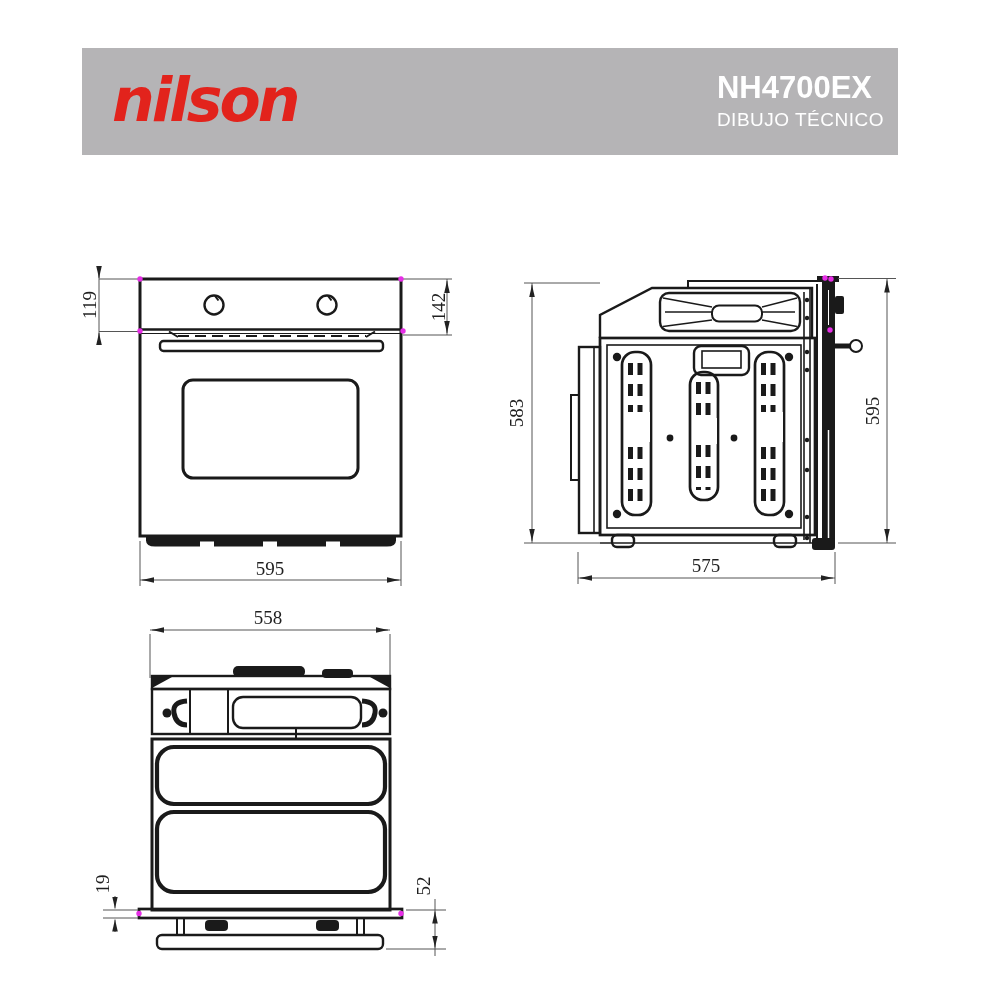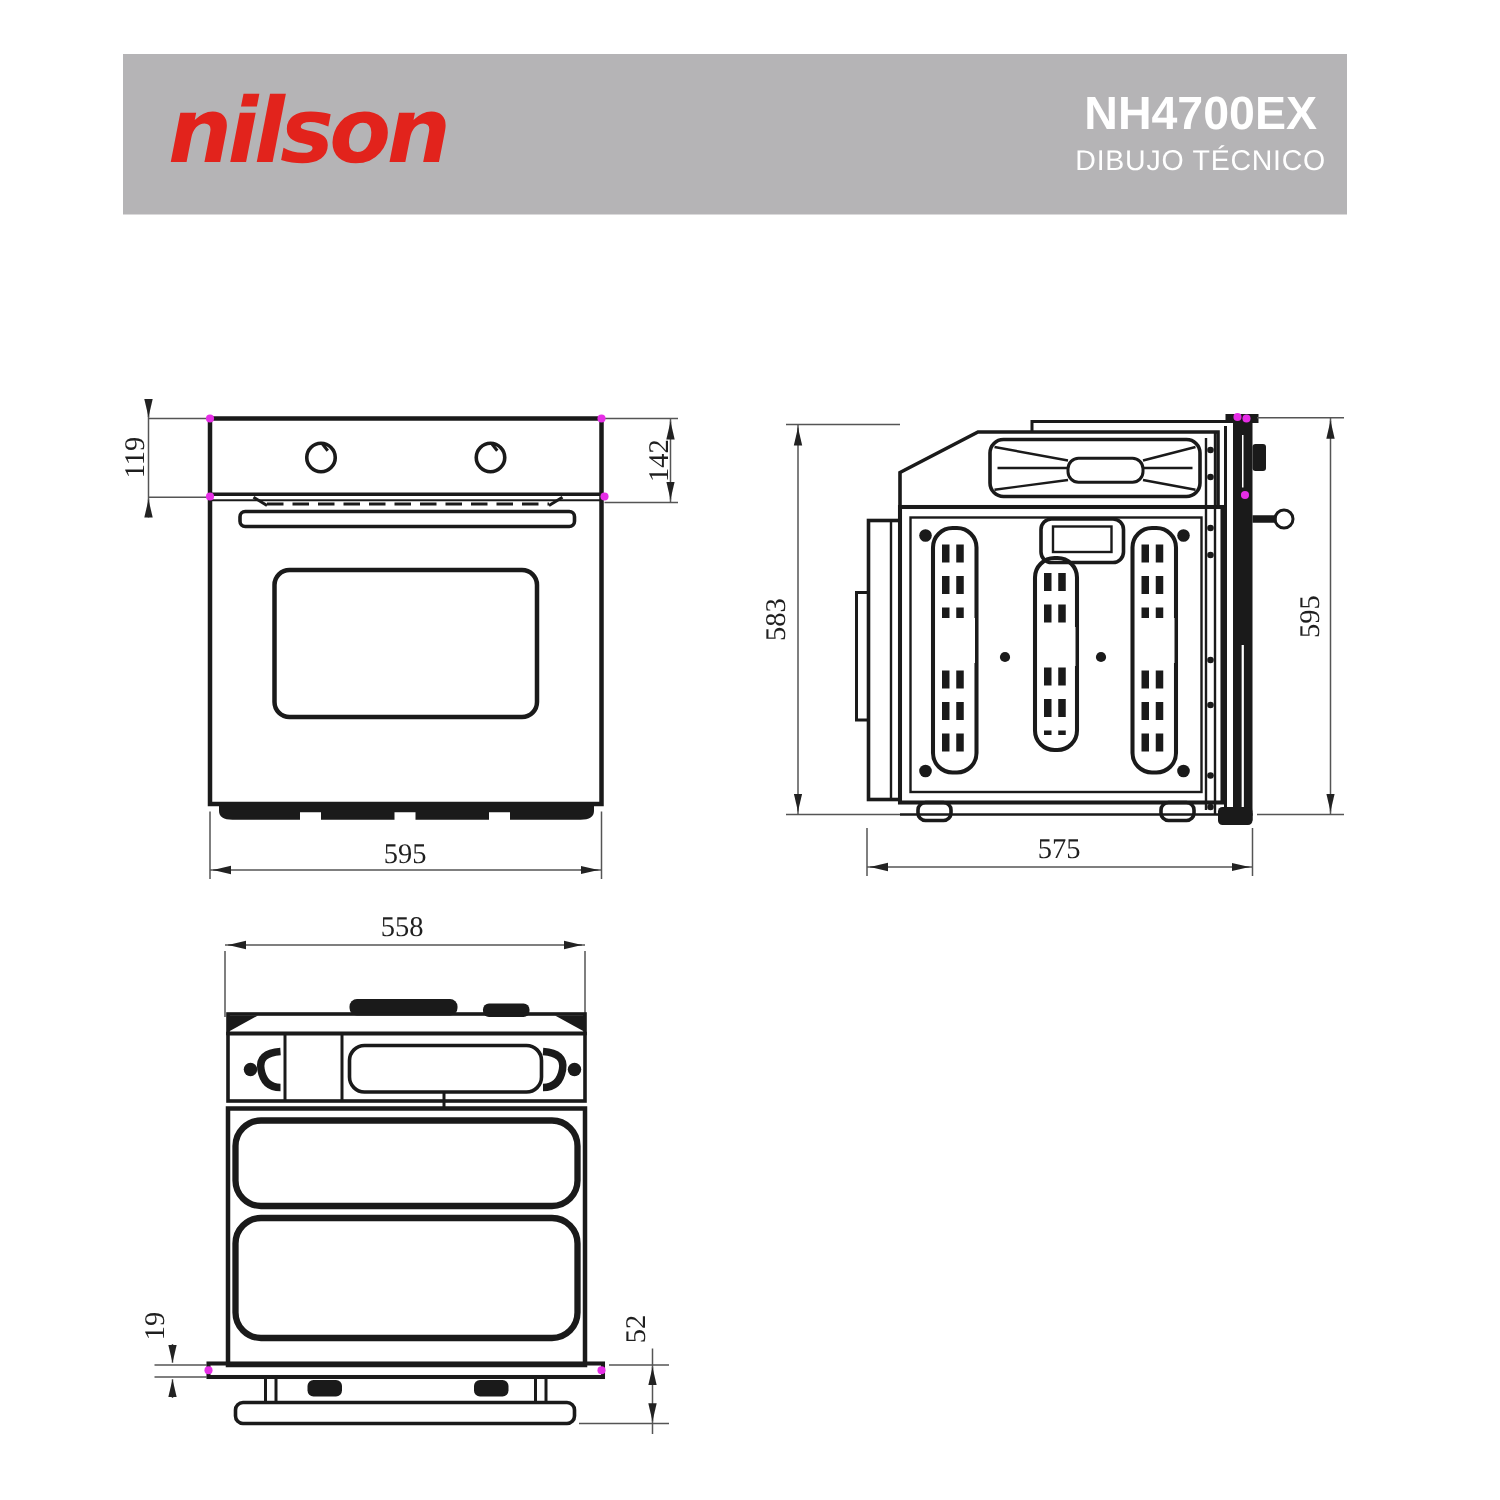--- a/index.html
+++ b/index.html
@@ -1,26 +1,26 @@
 <!DOCTYPE html>
 <html style="--brand-red: #e2231c; --header-gray: #b5b4b6; --header-text: #ffffff; --line-dark: #1a1a1a; --line-thin: #555555; --snap-magenta: #e62ee6;"><head>
 <meta charset="utf-8">
 <style>
   :root{
     --brand-red:#e2231c; --header-gray:#b5b4b6; --header-text:#ffffff;
     --line-dark:#1a1a1a; --line-thin:#555555; --snap-magenta:#e62ee6;
   }
   html,body{margin:0;padding:0;background:#fff;}
   body{width:1000px;height:1000px;position:relative;font-family:"Liberation Sans",sans-serif;}
-  .header{position:absolute;left:82px;top:36px;width:816px;height:107px;background:var(--header-gray);
+  .header{position:absolute;left:82px;top:48px;width:816px;height:107px;background:var(--header-gray);
           display:flex;align-items:center;justify-content:space-between;box-sizing:border-box;
           padding:0 14px 0 30px;}
   .logo{font-family:"DejaVu Sans",sans-serif;font-weight:bold;font-style:italic;font-size:60px;
         color:var(--brand-red);letter-spacing:-3px;line-height:1;transform:translateY(-2px);}
-  .hright{text-align:center;color:var(--header-text);}
+  .hright{text-align:left;color:var(--header-text);}
   .model{font-size:31px;font-weight:bold;line-height:1.05;}
   .subtitle{font-size:19px;letter-spacing:.5px;margin-top:4px;}
   svg{position:absolute;left:0;top:0;}
   .ln{stroke:var(--line-dark);fill:none;stroke-linecap:butt;}
   .w1{stroke-width:1.2}.w15{stroke-width:1.6}.w2{stroke-width:2}.w24{stroke-width:2.4}
   .w26{stroke-width:2.7}.w3{stroke-width:3}.w4{stroke-width:4.2}.w5{stroke-width:5}
   .dim{stroke:var(--line-thin);stroke-width:1;fill:none;}
   .blk{fill:var(--line-dark);stroke:none;}
   .wht{fill:#ffffff;stroke:none;}
   .snap{fill:var(--snap-magenta);stroke:none;}

